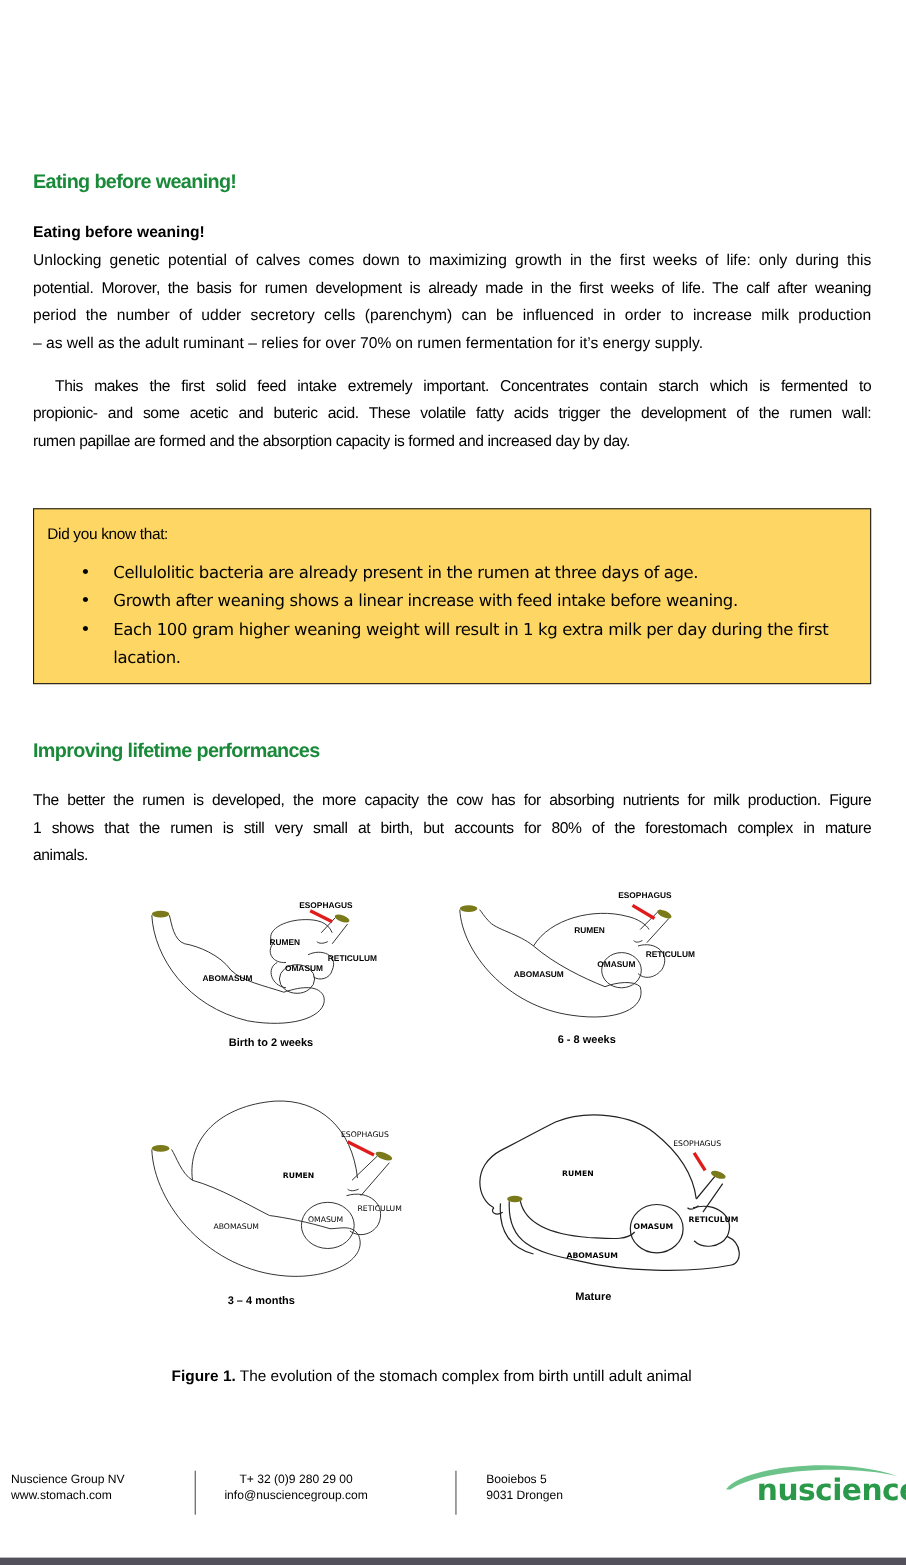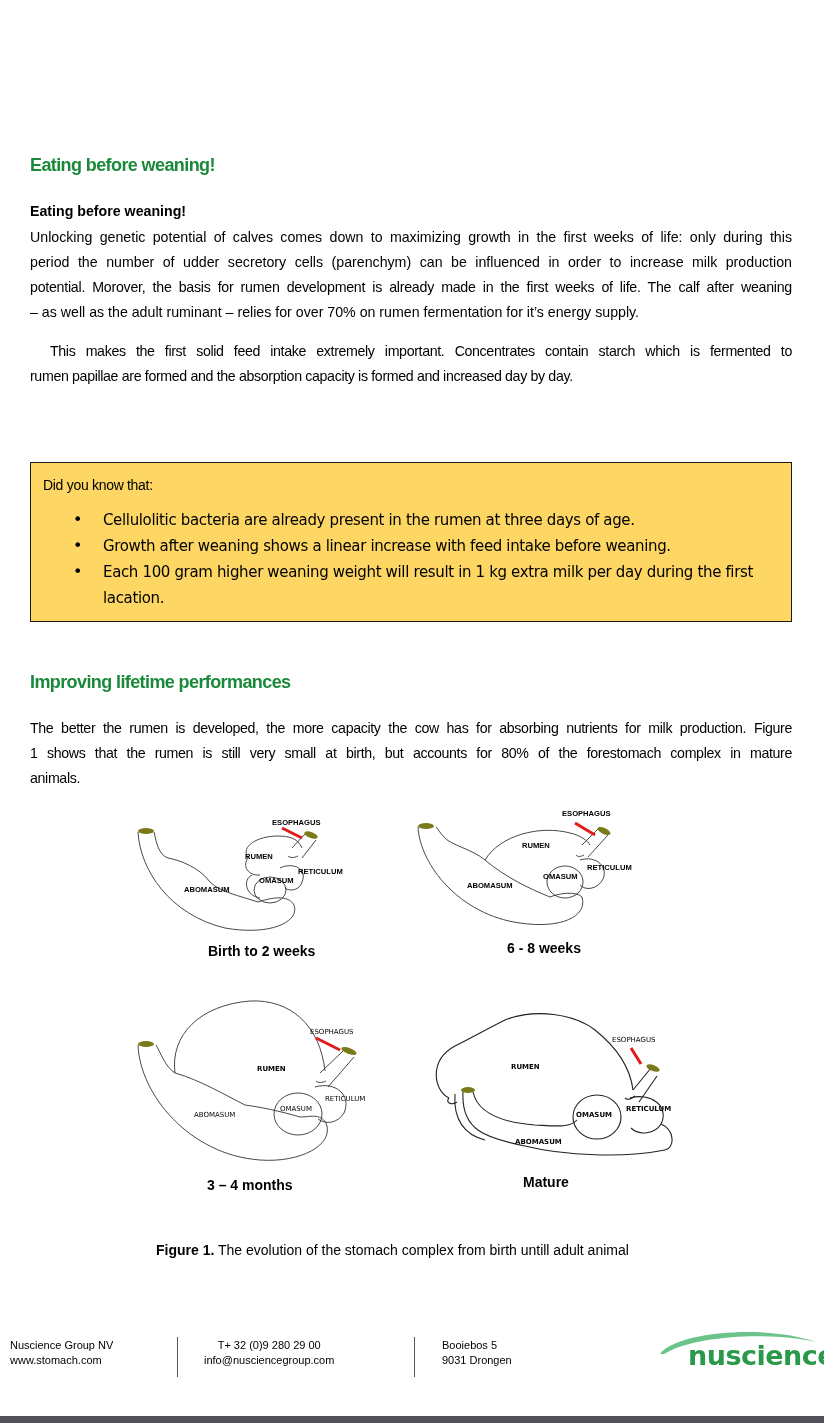--- a/index.html
+++ b/index.html
@@ -7,42 +7,43 @@
     .abs { position: absolute; }
     .h-green { color: #1a8a3a; font-weight: bold; font-size: 18px; letter-spacing: -0.6px; }
     .para { font-size: 14.2px; line-height: 25px; text-align: justify; }
     .para-narrow { font-size: 14.2px; line-height: 25px; text-align: justify; letter-spacing: -0.35px; }
     .subhead { font-weight: bold; font-size: 14.2px; }
     .callout { left: 30px; top: 462px; width: 762px; height: 160px; background: #fdd664; border: 1.5px solid #1a1a1a; box-sizing: border-box; }
     .callout-title { position: absolute; left: 12px; top: 14px; font-size: 14px; letter-spacing: -0.3px; }
     .callout ul { position: absolute; left: 0; top: 44px; margin: 0; padding: 0 10px 0 72px; list-style: none; width: 680px; }
     .callout li { position: relative; font-size: 16.6px; line-height: 26px; letter-spacing: -0.35px; font-family: "DejaVu Sans", sans-serif; font-size: 15px; }
     .callout li .bullet { position: absolute; left: -30px; top: 0; font-size: 16px; }
-    .fig-caption-sub { font-weight: bold; font-size: 14px; }
+    .fig-caption-sub { font-weight: bold; font-size: 10px; }
     .lbl { font-size: 7.6px; font-weight: bold; font-family: "Liberation Sans", sans-serif; }
     .lbl-thin { font-size: 7px; font-family: "DejaVu Sans", sans-serif; }
     .footer-text { font-size: 11px; line-height: 15px; }
     .vdiv { width: 1px; background: #555; }
     .bottom-bar { left: 0; top: 1416px; width: 824px; height: 7px; background: #53505c; }
   </style>
 </head>
 <body>
 
 <div class="abs h-green" style="left:30px; top:155px;">Eating before weaning!</div>
 <div class="abs subhead" style="left:30px; top:203px;">Eating before weaning!</div>
 
 <div class="abs" style="left:30px; top:225px; width:762px;">
   <div class="para" style="text-align-last:justify;">Unlocking genetic potential of calves comes down to maximizing growth in the first weeks of life: only during this</div>
+  <div class="para" style="text-align-last:justify; letter-spacing:-0.25px;">potential. Morover, the basis for rumen development is already made in the first weeks of life. The calf after weaning</div>
   <div class="para" style="text-align-last:justify;">period the number of udder secretory cells (parenchym) can be influenced in order to increase milk production</div>
-  <div class="para" style="text-align-last:justify; letter-spacing:-0.25px;">potential. Morover, the basis for rumen development is already made in the first weeks of life. The calf after weaning</div>
   <div class="para">– as well as the adult ruminant – relies for over 70% on rumen fermentation for it’s energy supply.</div>
 </div>
 
 <div class="abs" style="left:30px; top:339px; width:762px;">
   <div class="para-narrow" style="text-align-last:justify;margin-left:20px;">This makes the first solid feed intake extremely important. Concentrates contain starch which is fermented to</div>
+  <div class="para-narrow" style="text-align-last:justify;">propionic- and some acetic and buteric acid. These volatile fatty acids trigger the development of the rumen wall:</div>
   <div class="para-narrow">rumen papillae are formed and the absorption capacity is formed and increased day by day.</div>
 </div>
 
 <div class="abs callout">
   <div class="callout-title">Did you know that:</div>
   <ul>
     <li><span class="bullet">•</span><span>Cellulolitic bacteria are already present in the rumen at three days of age.</span></li>
     <li><span class="bullet">•</span><span>Growth after weaning shows a linear increase with feed intake before weaning.</span></li>
     <li><span class="bullet">•</span><span>Each 100 gram higher weaning weight will result in 1 kg extra milk per day during the first lacation.</span></li>
   </ul>

